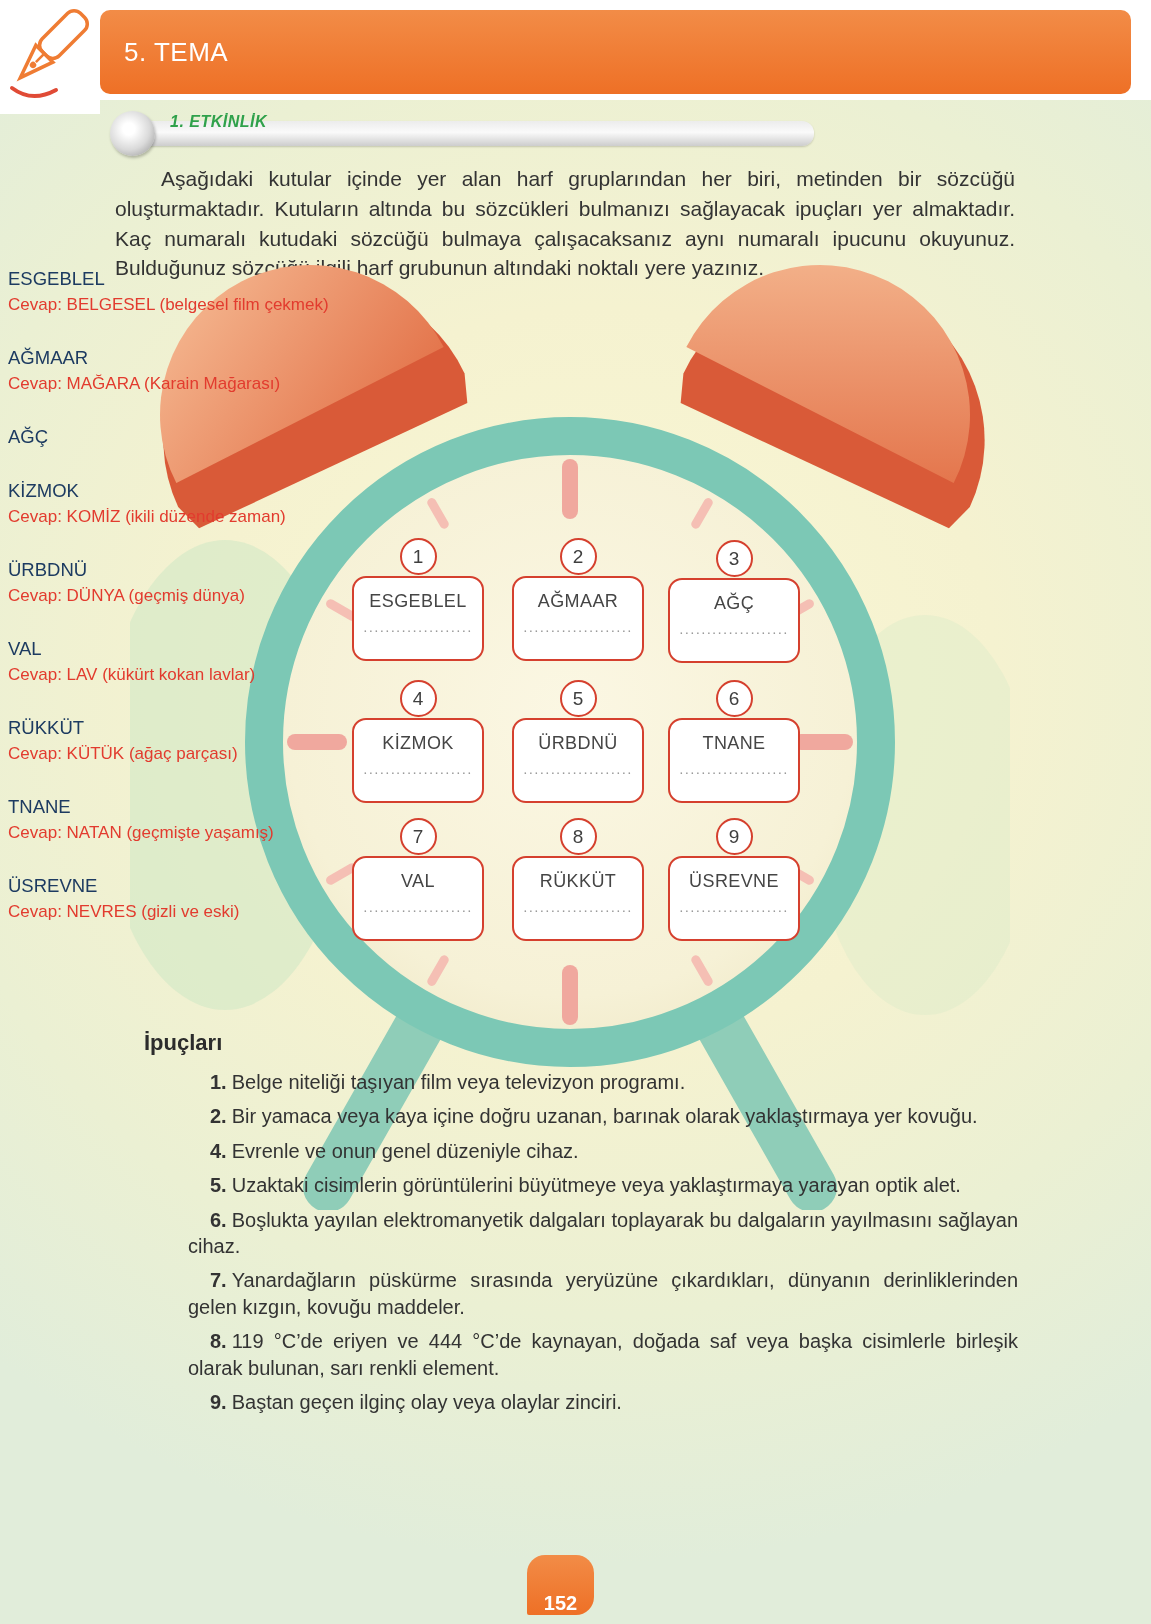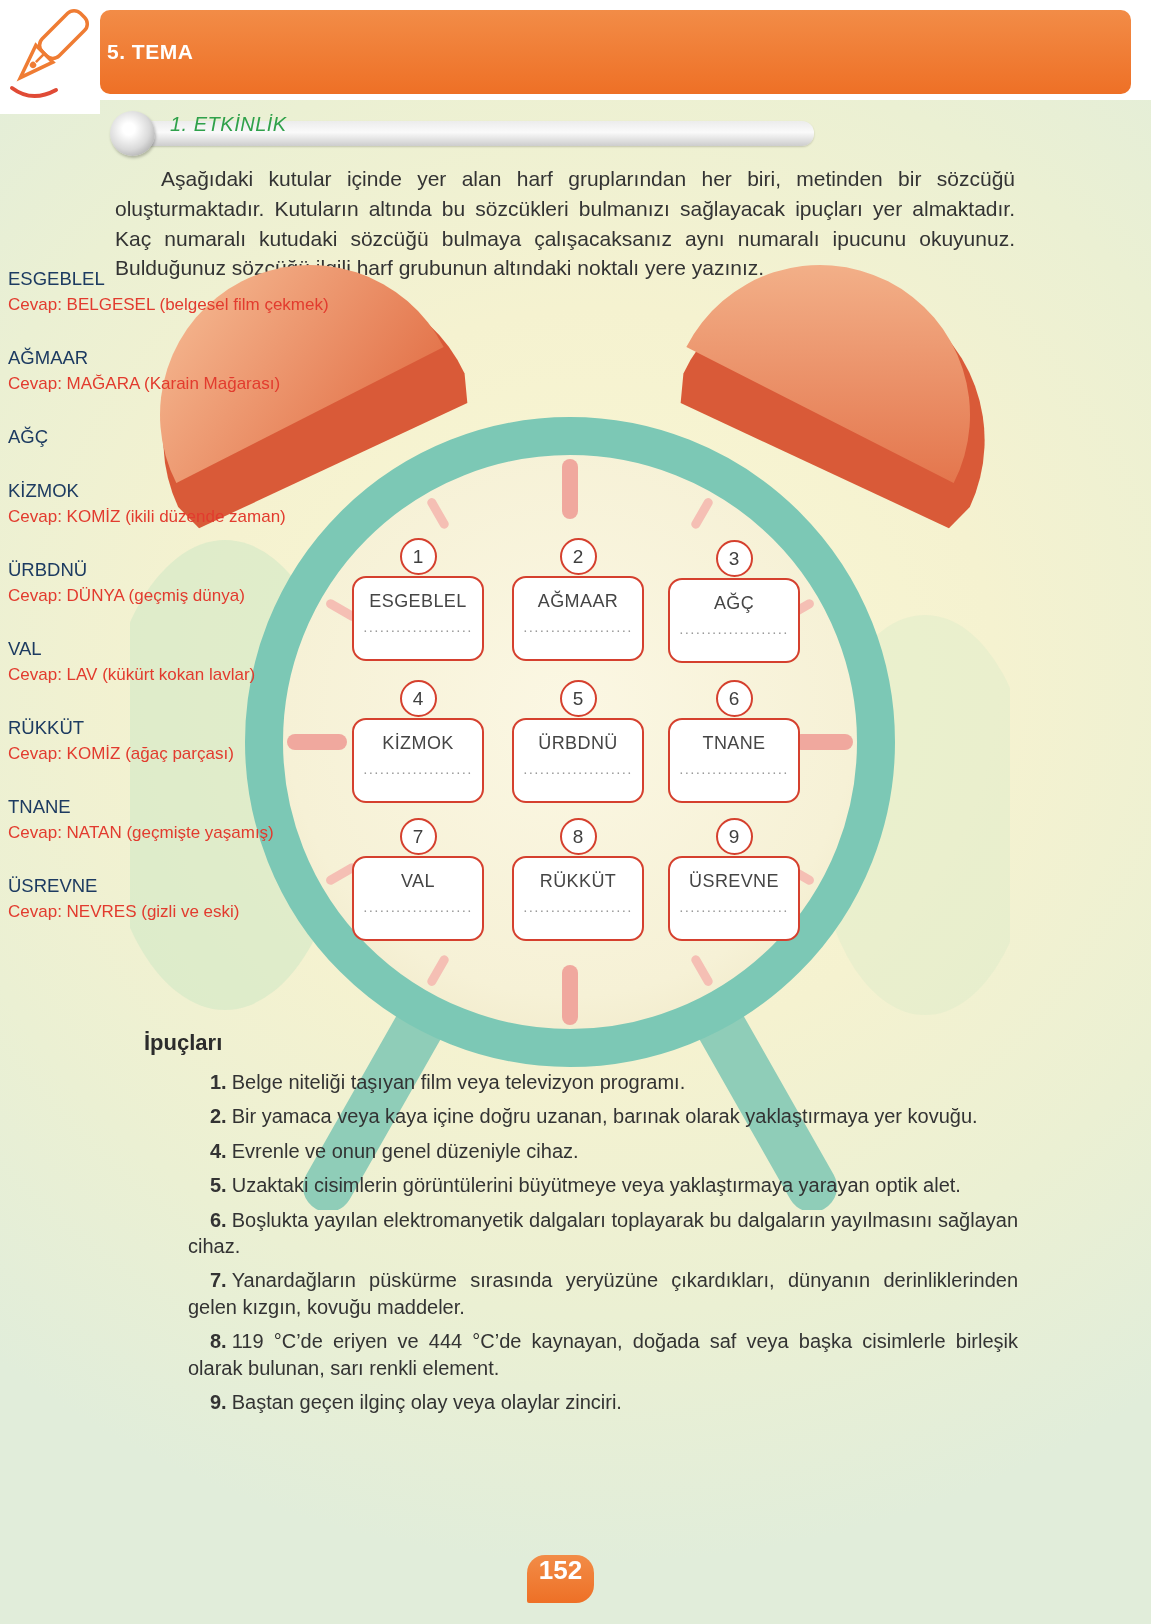--- a/index.html
+++ b/index.html
@@ -16,38 +16,38 @@
     background: radial-gradient(ellipse 82% 58% at 52% 38%,
       #faf7d4 0%, #f5f2d0 42%, #ebf0d3 72%, #e1edda 100%);
   }
 
   
   .header-bar {
     position:absolute; left:100px; top:10px; width:1031px; height:84px;
     background:linear-gradient(180deg,#f28c47,#ee7026);
     border-radius:10px; display:flex; align-items:center;
   }
-  .header-title { color:#fff; font-size:21px; font-weight:bold; padding-left:7px; letter-spacing:.5px; }
+  .header-title { color:#fff; font-size:26px; font-weight:normal; padding-left:24px; letter-spacing:.5px; }
 
   .pen-box { position:absolute; left:0; top:0; width:100px; height:114px; background:#fff; }
 
   
   .tape-bar {
     position:absolute; left:132px; top:121px; width:682px; height:25px;
     background:linear-gradient(180deg,#ececec 0%,#fafafa 45%,#cdcdcd 100%);
     border-radius:4px 12px 12px 4px; box-shadow:0 1px 2px rgba(0,0,0,.18);
   }
   .tape-roll {
     position:absolute; left:110px; top:111px; width:45px; height:45px; border-radius:50%;
     background:radial-gradient(circle at 42% 40%, #ffffff 16%, #dadada 55%, #8e8e8e 100%);
     box-shadow:1px 2px 3px rgba(0,0,0,.25);
   }
   .activity-label {
     position:absolute; left:170px; top:113px;
-    font-size:20px; font-weight:normal; font-style:italic; color:#2fa14b; letter-spacing:.5px;
+    font-size:16px; font-weight:bold; font-style:italic; color:#2fa14b; letter-spacing:.5px;
   }
 
   .instructions {
     position:absolute; left:115px; top:164px; width:900px;
     font-size:21px; line-height:1.42; color:#333; text-align:justify; text-indent:46px;
   }
 
   
   .answers { position:absolute; left:8px; top:268px; width:365px; z-index:4; }
   .answer { margin-bottom:32px; }
@@ -74,25 +74,25 @@
   .box-dots { font-size:15px; color:#9a9a9a; letter-spacing:1.3px; line-height:1; margin-top:7px; white-space:nowrap; overflow:hidden; }
 
   
   .clues { position:absolute; left:140px; top:1030px; width:878px; z-index:4; color:#333; }
   .clues-heading { font-size:22px; font-weight:bold; color:#2c2c2c; margin-left:4px; margin-bottom:13px; }
   .clue { font-size:20px; line-height:1.32; text-align:justify; text-indent:22px; margin-bottom:8px;margin-left:48px; }
   .clue-num { font-weight:bold; margin-right:5px; }
 
   
   .page-badge {
-    position:absolute; left:527px; top:1555px; width:67px; height:48px;
+    position:absolute; left:527px; top:1555px; width:67px; height:60px;
     background:linear-gradient(180deg,#f28c47,#ee7026);
     border-radius:18px 18px 18px 2px;
-    display:flex; align-items:flex-start; justify-content:center;
-    color:#fff; font-weight:bold; font-size:26px; z-index:5;
+    display:flex; align-items:flex-end; justify-content:center;
+    color:#fff; font-weight:bold; font-size:20px; z-index:5;
   }
 </style>
 </head>
 <body>
 
 <div class="page">
 
   <div class="bg"></div>
 
   <div class="pen-box">
@@ -136,21 +136,21 @@
     <div class="answer">
       <div class="answer-word">ÜRBDNÜ</div>
       <div class="answer-text">Cevap: DÜNYA (geçmiş dünya)</div>
     </div>
     <div class="answer">
       <div class="answer-word">VAL</div>
       <div class="answer-text">Cevap: LAV (kükürt kokan lavlar)</div>
     </div>
     <div class="answer">
       <div class="answer-word">RÜKKÜT</div>
-      <div class="answer-text">Cevap: KOMİZ (ağaç parçası)</div>
+      <div class="answer-text">Cevap: KÜTÜK (ağaç parçası)</div>
     </div>
     <div class="answer">
       <div class="answer-word">TNANE</div>
       <div class="answer-text">Cevap: NATAN (geçmişte yaşamış)</div>
     </div>
     <div class="answer">
       <div class="answer-word">ÜSREVNE</div>
       <div class="answer-text">Cevap: NEVRES (gizli ve eski)</div>
     </div>
   </div>

